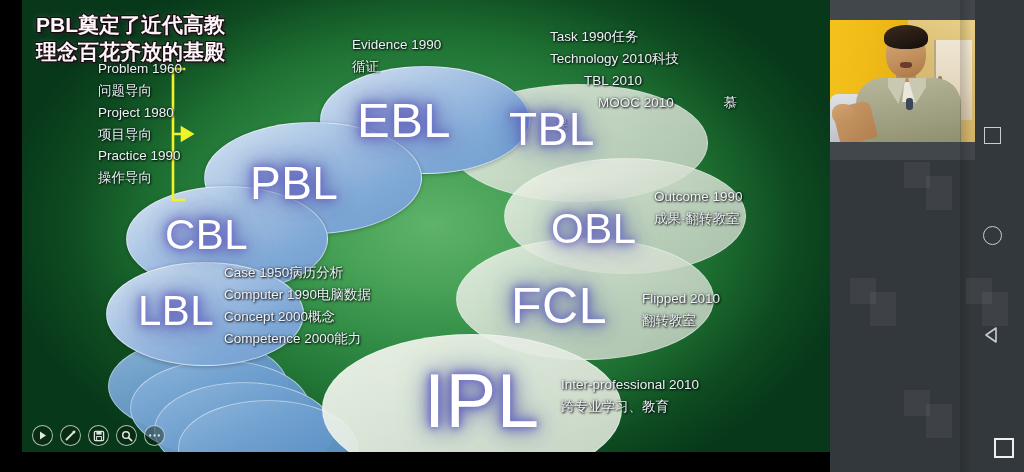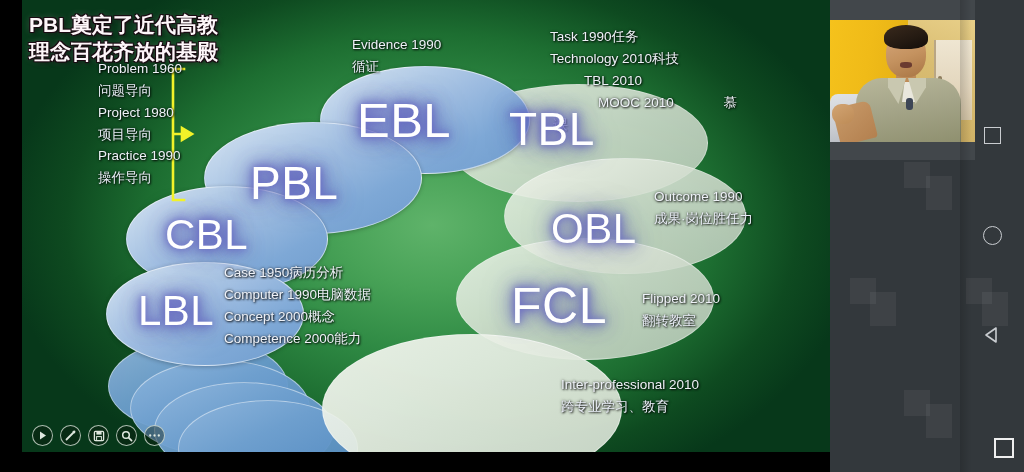--- a/index.html
+++ b/index.html
@@ -75,21 +75,21 @@
     color:#eef1f7;
     font-size:13.5px;
     line-height:1.62;
     white-space:nowrap;
     text-shadow:1px 1px 2px rgba(0,0,0,0.85), 0 0 3px rgba(0,0,0,0.7);
   }
   .anno-cn { color:#e9edf6; }
 
   
   #slide-title {
-    position:absolute; left:7px; top:12px;
+    position:absolute; left:14px; top:12px;
     font-size:21px; font-weight:bold; line-height:1.28;
     color:#fdf6f9;
     text-shadow:
       1px 1px 0 #1a0a12, -1px 1px 0 #1a0a12, 1px -1px 0 #1a0a12, -1px -1px 0 #1a0a12,
       2px 2px 4px rgba(0,0,0,0.75), 0 0 7px rgba(255,190,225,0.30);
     white-space:nowrap;
   }
   #slide-title .ln { display:block; }
 
   
@@ -257,20 +257,21 @@
       <div class="ellipse ell-blue" style="left:104px; top:186px; width:202px; height:106px;"></div>
       <div class="ellipse ell-blue" style="left:84px; top:262px; width:198px; height:104px;"></div>
 
       <div class="ell-label" style="left:335px; top:96px; font-size:49px;">EBL</div>
       <div class="ell-label" style="left:228px; top:160px; font-size:46px;">PBL</div>
       <div class="ell-label" style="left:143px; top:214px; font-size:42px;">CBL</div>
       <div class="ell-label" style="left:116px; top:290px; font-size:42px;">LBL</div>
       <div class="ell-label" style="left:487px; top:106px; font-size:46px;">TBL</div>
       <div class="ell-label" style="left:529px; top:208px; font-size:42px;">OBL</div>
       <div class="ell-label" style="left:489px; top:281px; font-size:50px;">FCL</div>
+      <div class="ell-label" style="left:402px; top:363px; font-size:76px;">IPL</div>
 
       <div id="slide-title">
         <span class="ln">PBL奠定了近代高教</span>
         <span class="ln">理念百花齐放的基殿</span>
       </div>
 
       <svg id="brace" width="38" height="140" viewBox="0 0 38 140">
         <path d="M14 3 L3 3 M3 3 L3 134 M3 134 L14 134 M3 68 L12 68 M12 62 L12 74 L22 68 Z" fill="none" stroke="#f2f229" stroke-width="2.6" stroke-linecap="square"></path>
         <path d="M12 62 L12 74 L22 68 Z" fill="#f2f229" stroke="#f2f229" stroke-width="1"></path>
       </svg>
@@ -301,21 +302,21 @@
 
       <div class="anno" style="left:202px; top:262px;">
         <div>Case 1950病历分析</div>
         <div>Computer 1990电脑数据</div>
         <div>Concept 2000概念</div>
         <div>Competence 2000能力</div>
       </div>
 
       <div class="anno" style="left:632px; top:186px;">
         <div>Outcome 1990</div>
-        <div class="anno-cn">成果·岗位胜任力</div>
+        <div class="anno-cn">成果·翻转教室</div>
       </div>
 
       <div class="anno" style="left:620px; top:288px;">
         <div>Flipped 2010</div>
         <div class="anno-cn">翻转教室</div>
       </div>
 
       <div class="anno" style="left:539px; top:374px;">
         <div>Inter-professional 2010</div>
         <div class="anno-cn">跨专业学习、教育</div>

